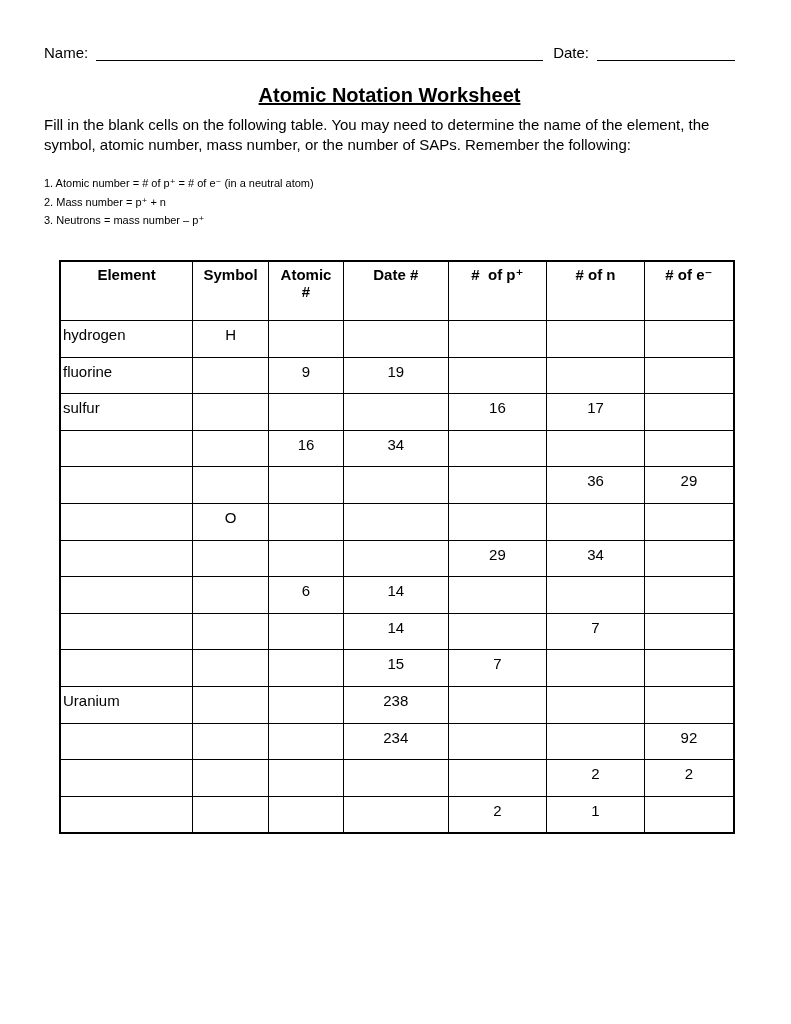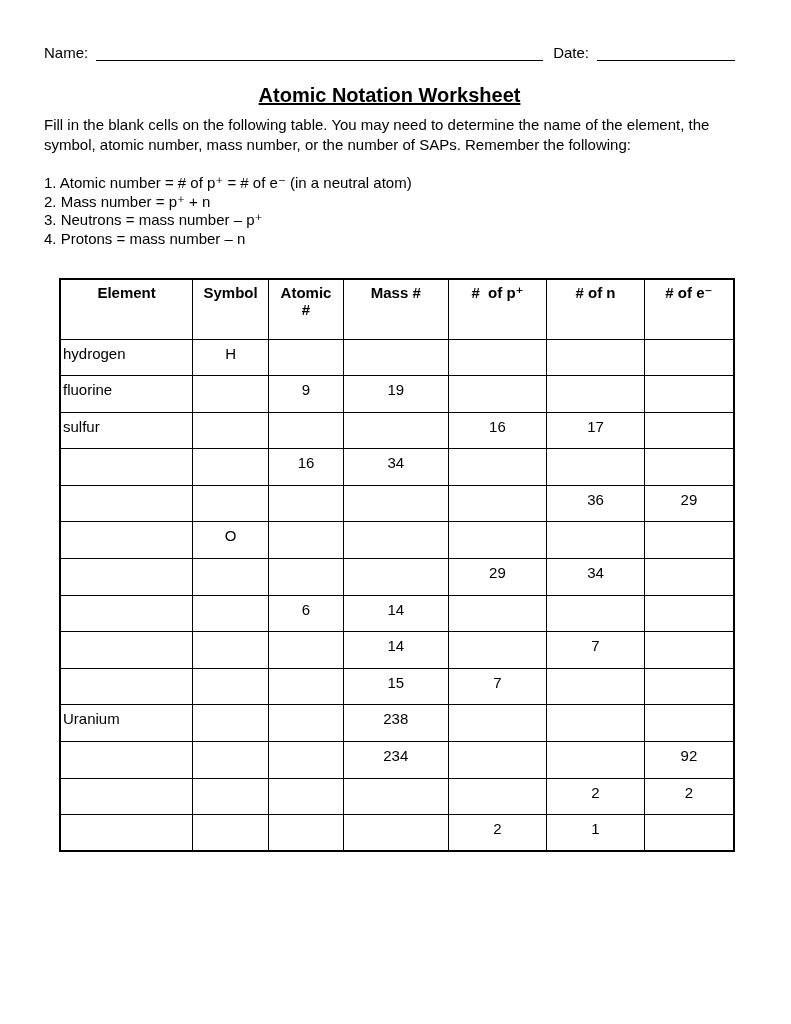--- a/index.html
+++ b/index.html
@@ -39,21 +39,21 @@
   }
   .title span { text-decoration: underline; font-weight: bold; }
   
   .intro {
     font-size: 15px;
     line-height: 20px;
     margin-bottom: 19px;
   }
   
   .rules {
-    font-size: 15px;
+    font-size: 11px;
     line-height: 18.5px;
   }
   
   table.worksheet {
     border-collapse: collapse;
     table-layout: fixed;
     margin: 30px 0 0 15px;
     border: 2px solid #000;
   }
   table.worksheet th,
@@ -97,40 +97,39 @@
 
   <p class="intro">
     <span>Fill in the blank cells on the following table. You may need to determine the name of the element, the</span><br>
     <span>symbol, atomic number, mass number, or the number of SAPs. Remember the following:</span>
   </p>
 
   <div class="rules">
     <div>1. Atomic number = # of p⁺ = # of e⁻ (in a neutral atom)</div>
     <div>2. Mass number = p⁺ + n</div>
     <div>3. Neutrons = mass number – p⁺</div>
-    <div>4. Protons = mass number – n</div>
   </div>
 
   <table class="worksheet">
     <colgroup>
         <col style="width: 133px;">
         <col style="width: 76px;">
         <col style="width: 75px;">
         <col style="width: 105px;">
         <col style="width: 99px;">
         <col style="width: 98px;">
         <col style="width: 90px;">
       </colgroup>
     <thead>
       <tr>
           <th>Element</th>
           <th>Symbol</th>
           <th>Atomic
 #</th>
-          <th>Mass #</th>
+          <th>Date #</th>
           <th>#  of p⁺</th>
           <th># of n</th>
           <th># of e⁻</th>
         </tr>
     </thead>
     <tbody>
         <tr>
           <td class="col-el">hydrogen</td>
           <td class="col-num">H</td>
           <td class="col-num"></td>

